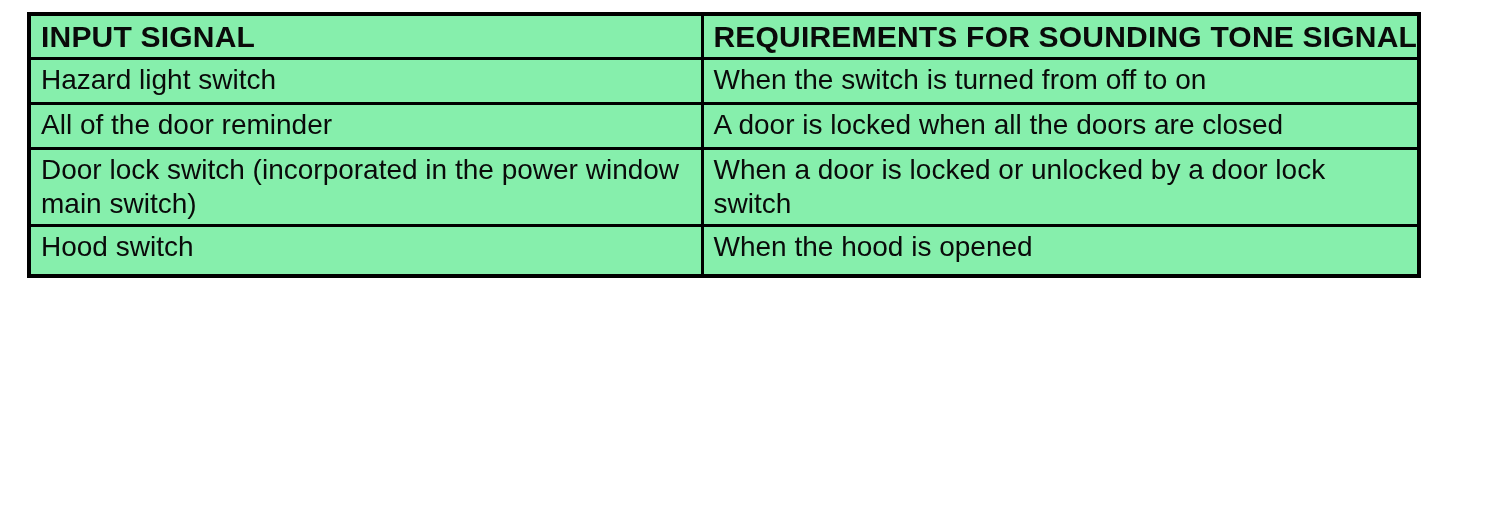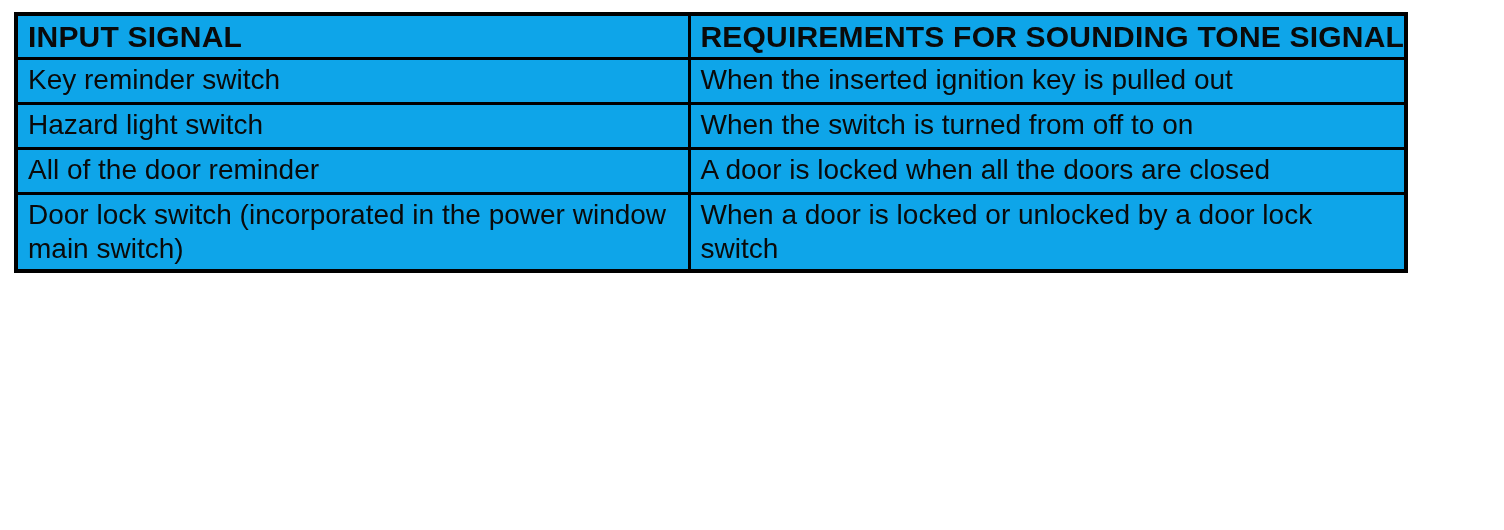--- a/index.html
+++ b/index.html
@@ -11,26 +11,26 @@
     color: #0a0a0a;
   }
   .page {
     position: relative;
     width: 1504px;
     height: 530px;
     overflow: hidden;
   }
   table.alarm-table {
     position: absolute;
-    left: 14px;
+    left: 27px;
     top: 12px;
     width: 1390px;
     border-collapse: collapse;
     table-layout: fixed;
-    background: #0ea5e9;
+    background: #86efac;
     border: 4px solid #000000;
   }
   col.c-input   { width: 673px; }
   col.c-req     { width: 717px; }
   th, td {
     border: 3px solid #000000;
     vertical-align: top;
     text-align: left;
     padding: 3px 12px 3px 10px;
     overflow: hidden;
@@ -62,30 +62,30 @@
       <col class="c-req">
     </colgroup>
     <thead>
       <tr>
         <th>INPUT SIGNAL</th>
         <th>REQUIREMENTS FOR SOUNDING TONE SIGNAL</th>
       </tr>
     </thead>
     <tbody>
       <tr class="r-single">
-        <td>Key reminder switch</td>
-        <td>When the inserted ignition key is pulled out</td>
-      </tr>
-      <tr class="r-single">
         <td>Hazard light switch</td>
         <td>When the switch is turned from off to on</td>
       </tr>
       <tr class="r-single">
         <td>All of the door reminder</td>
         <td>A door is locked when all the doors are closed</td>
       </tr>
       <tr class="r-double">
         <td>Door lock switch (incorporated in the power window main switch)</td>
         <td>When a door is locked or unlocked by a door lock switch</td>
       </tr>
+      <tr class="r-last">
+        <td>Hood switch</td>
+        <td>When the hood is opened</td>
+      </tr>
     </tbody>
   </table>
 </div>
 
 </body></html>

